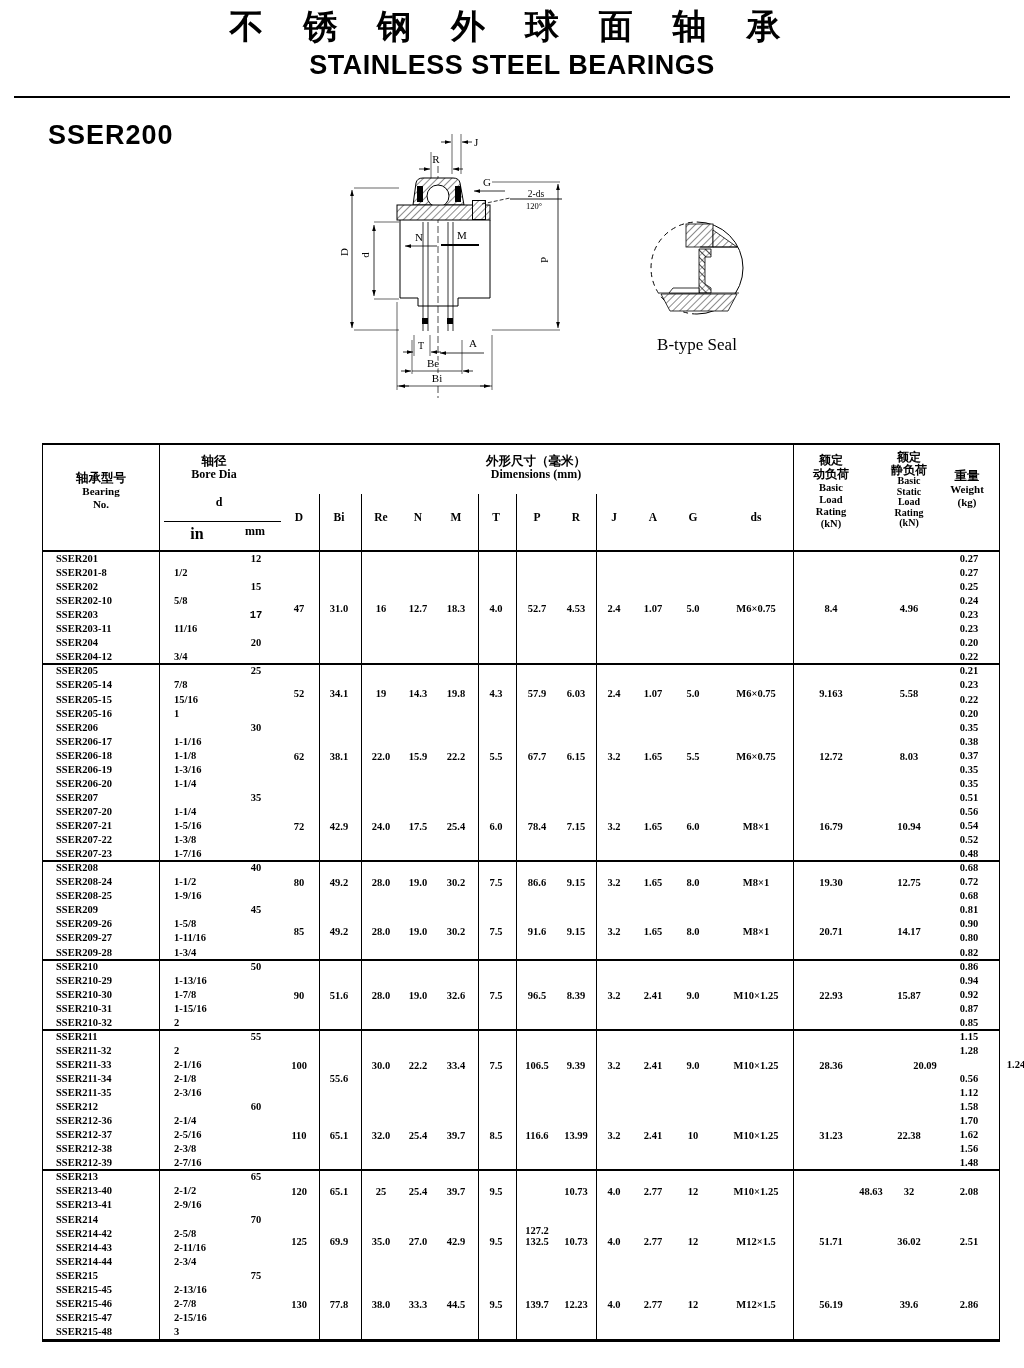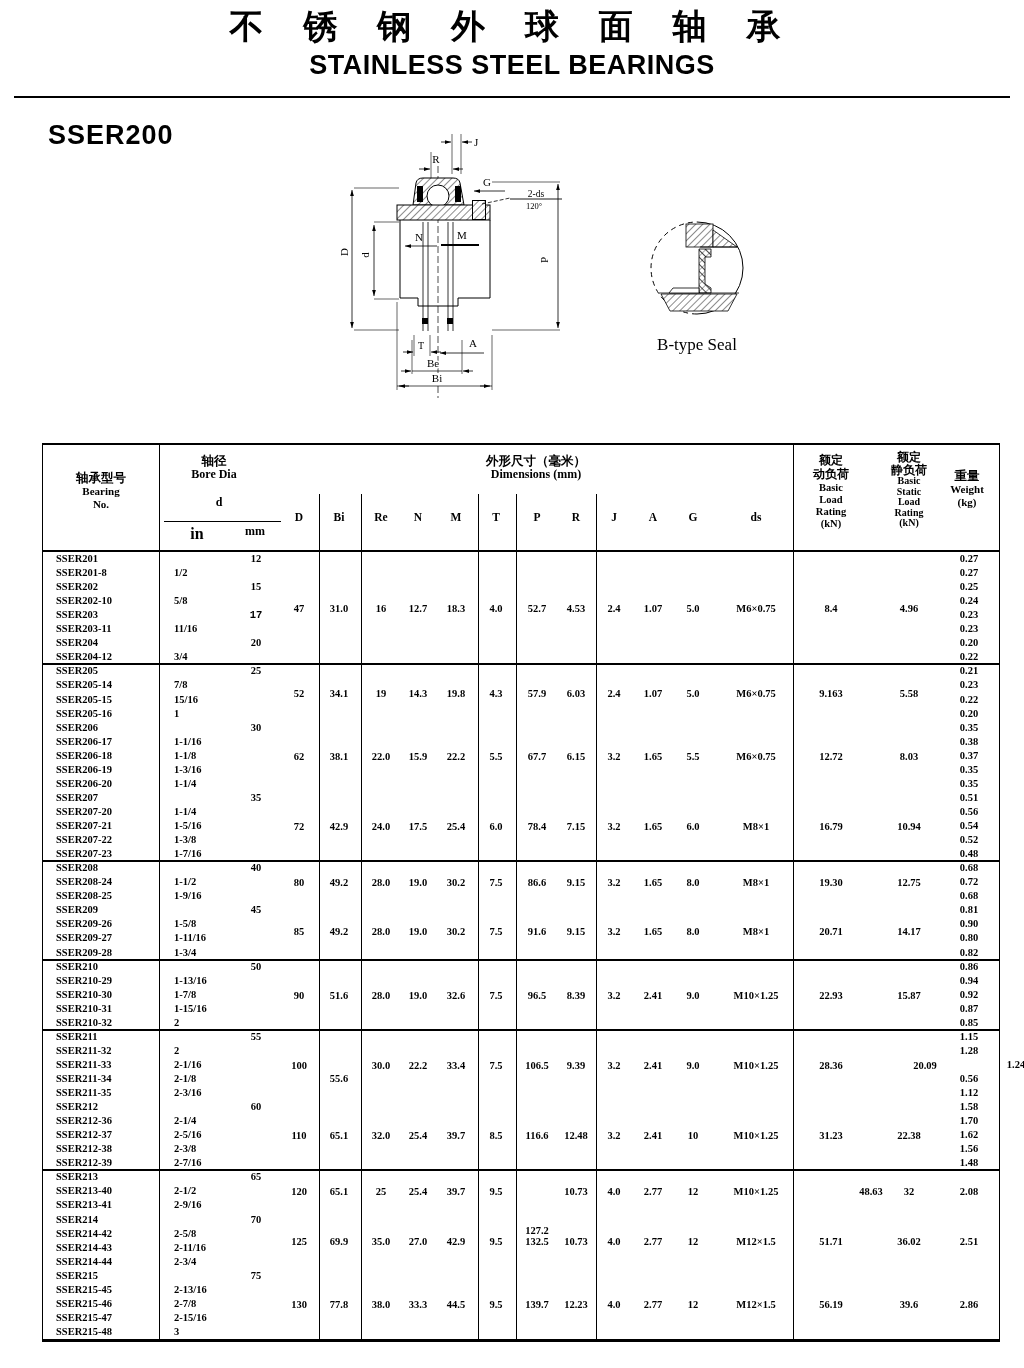--- a/index.html
+++ b/index.html
@@ -477,21 +477,21 @@
       <div class="row-txt" style="left: 13px; top: 711.304px; line-height: 14.0536px;">SSER212-39</div>
       <div class="row-txt" style="left: 131px; top: 711.304px; line-height: 14.0536px;">2-7/16</div>
       <div class="row-txt" style="left: 926px; top: 711.304px; line-height: 14.0536px; transform: translateX(-50%);">1.48</div>
       <div class="dim-val" style="left: 256px; top: 690.223px;">110</div>
       <div class="dim-val" style="left: 296px; top: 690.223px;">65.1</div>
       <div class="dim-val" style="left: 338px; top: 690.223px;">32.0</div>
       <div class="dim-val" style="left: 375px; top: 690.223px;">25.4</div>
       <div class="dim-val" style="left: 413px; top: 690.223px;">39.7</div>
       <div class="dim-val" style="left: 453px; top: 690.223px;">8.5</div>
       <div class="dim-val" style="left: 494px; top: 690.223px;">116.6</div>
-      <div class="dim-val" style="left: 533px; top: 690.223px;">12.48</div>
+      <div class="dim-val" style="left: 533px; top: 690.223px;">13.99</div>
       <div class="dim-val" style="left: 571px; top: 690.223px;">3.2</div>
       <div class="dim-val" style="left: 610px; top: 690.223px;">2.41</div>
       <div class="dim-val" style="left: 650px; top: 690.223px;">10</div>
       <div class="dim-val" style="left: 713px; top: 690.223px;">M10×1.25</div>
       <div class="dim-val" style="left: 788px; top: 690.223px;">31.23</div>
       <div class="dim-val" style="left: 866px; top: 690.223px;">22.38</div>
       <div class="hsep-block" style="top: 724.357px;"></div>
       <div class="row-txt" style="left: 13px; top: 725.357px; line-height: 14.0536px;">SSER213</div>
       <div class="row-txt" style="left: 213px; top: 725.357px; line-height: 14.0536px; transform: translateX(-50%);">65</div>
       <div class="row-txt" style="left: 13px; top: 739.411px; line-height: 14.0536px;">SSER213-40</div>

